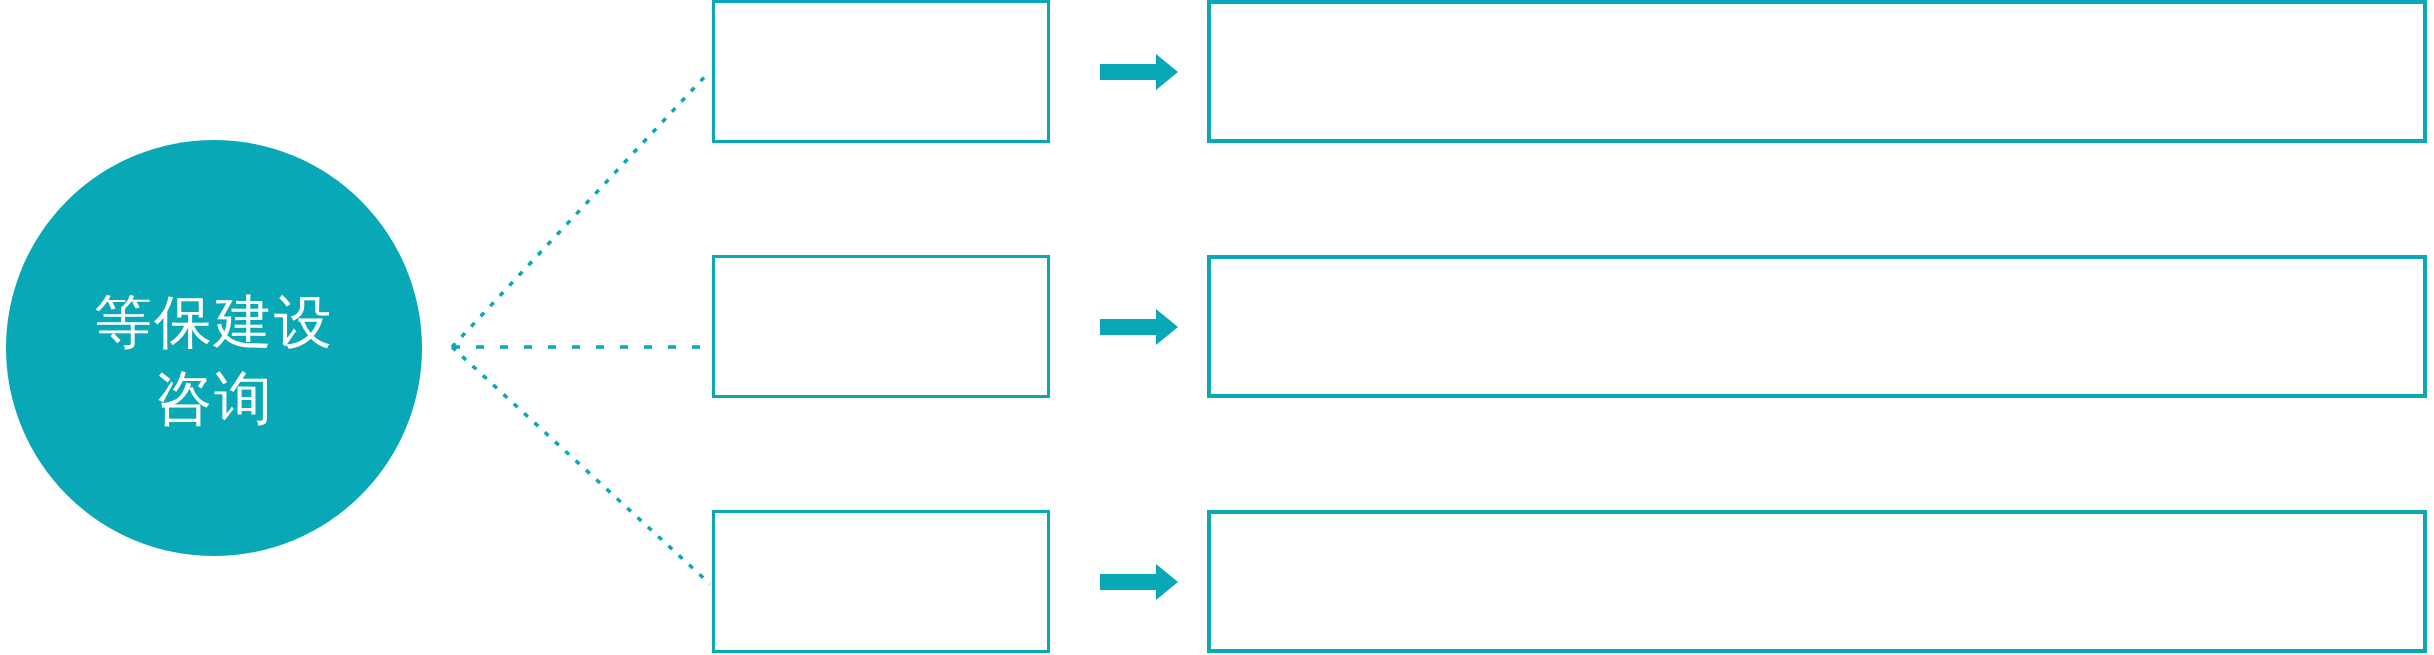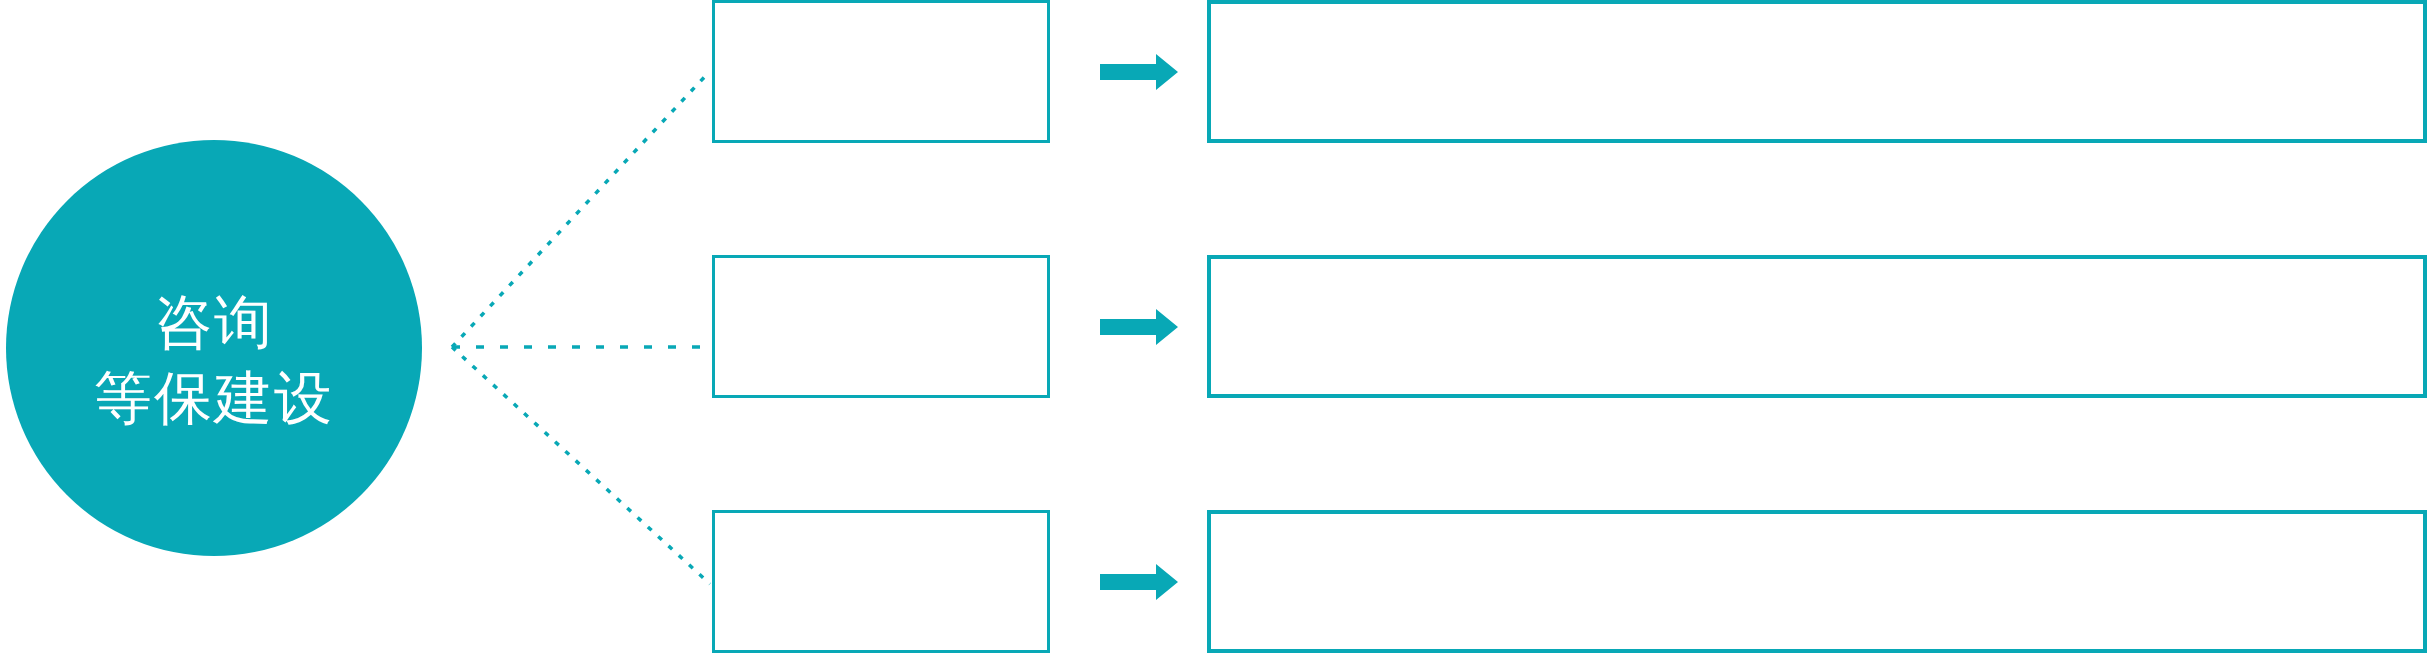--- a/index.html
+++ b/index.html
@@ -84,22 +84,22 @@
 <div class="canvas">
 
   <svg class="connectors" viewBox="0 0 2434 655" xmlns="http://www.w3.org/2000/svg">
     <line x1="452" y1="347" x2="710" y2="71" stroke-width="3.5" stroke-dasharray="5 9" fill="none" stroke="#08a8b6"></line>
     <line x1="452" y1="347" x2="710" y2="347" stroke-width="3.5" stroke-dasharray="8 16" fill="none" stroke="#08a8b6"></line>
     <line x1="452" y1="347" x2="710" y2="584" stroke-width="3.5" stroke-dasharray="5 9" fill="none" stroke="#08a8b6"></line>
   </svg>
 
   <div class="topic-circle">
     <div class="topic-label">
+      <span class="line">等保建设</span>
       <span class="line">咨询</span>
-      <span class="line">等保建设</span>
     </div>
   </div>
 
   <div class="box small-box row-0"></div>
   <svg class="arrow row-0" viewBox="0 0 78 36" xmlns="http://www.w3.org/2000/svg">
     <polygon points="0,10 56,10 56,0 78,18 56,36 56,26 0,26" fill="#08a8b6"></polygon>
   </svg>
   <div class="box big-box row-0"></div>
 
   <div class="box small-box row-1"></div>

